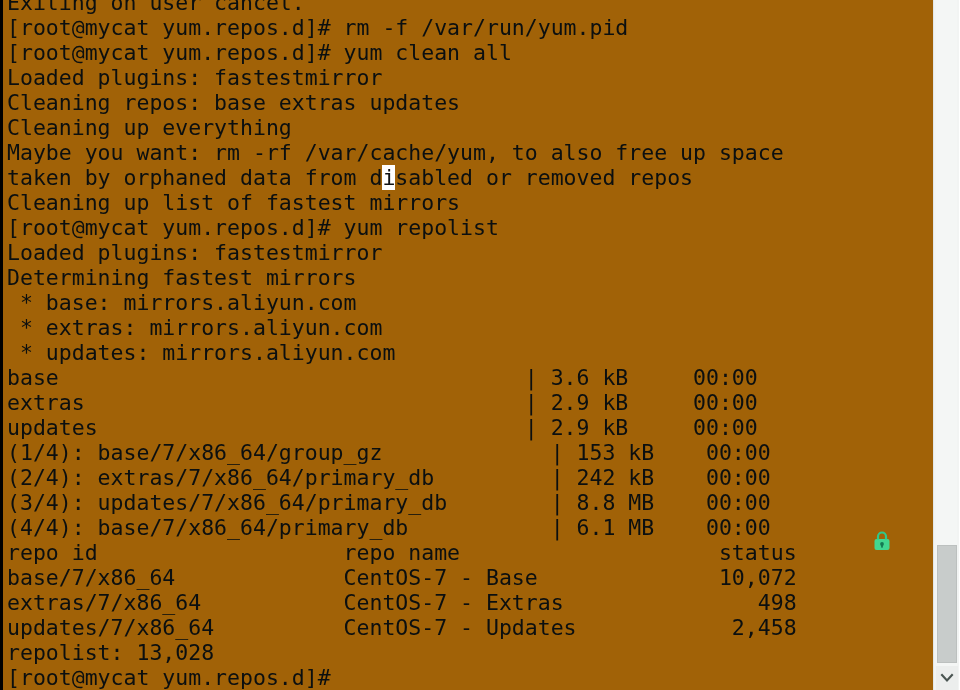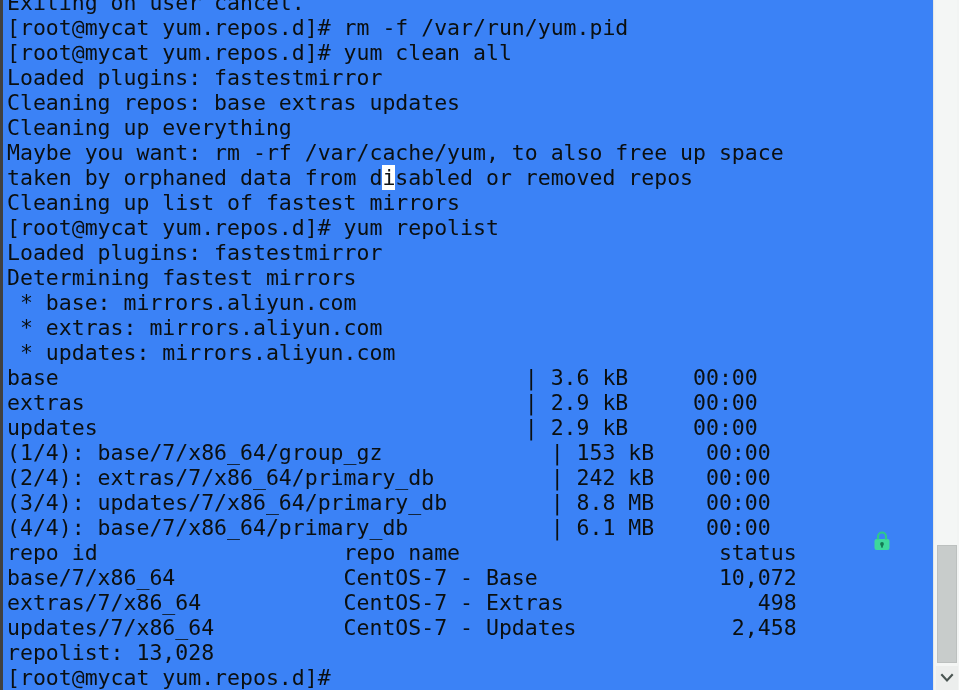--- a/index.html
+++ b/index.html
@@ -19,24 +19,24 @@
     height: 690px;
     background: #f0f0f0;
   }
   
   #terminal {
     position: absolute;
     left: 0;
     top: 0;
     width: 933px;
     height: 690px;
-    background: #3b82f6;
+    background: #a16207;
     overflow: hidden;
     box-sizing: border-box;
-    border-left: 3px solid #404040;
+    border-left: 3px solid #000000;
   }
   #term-lines {
     position: absolute;
     left: 4px;
     top: -10px;
     width: 926px;
     font-family: "DejaVu Sans Mono", "Liberation Mono", monospace;
     font-size: 21.5px;
     line-height: 25px;
     color: #0b0f10;

